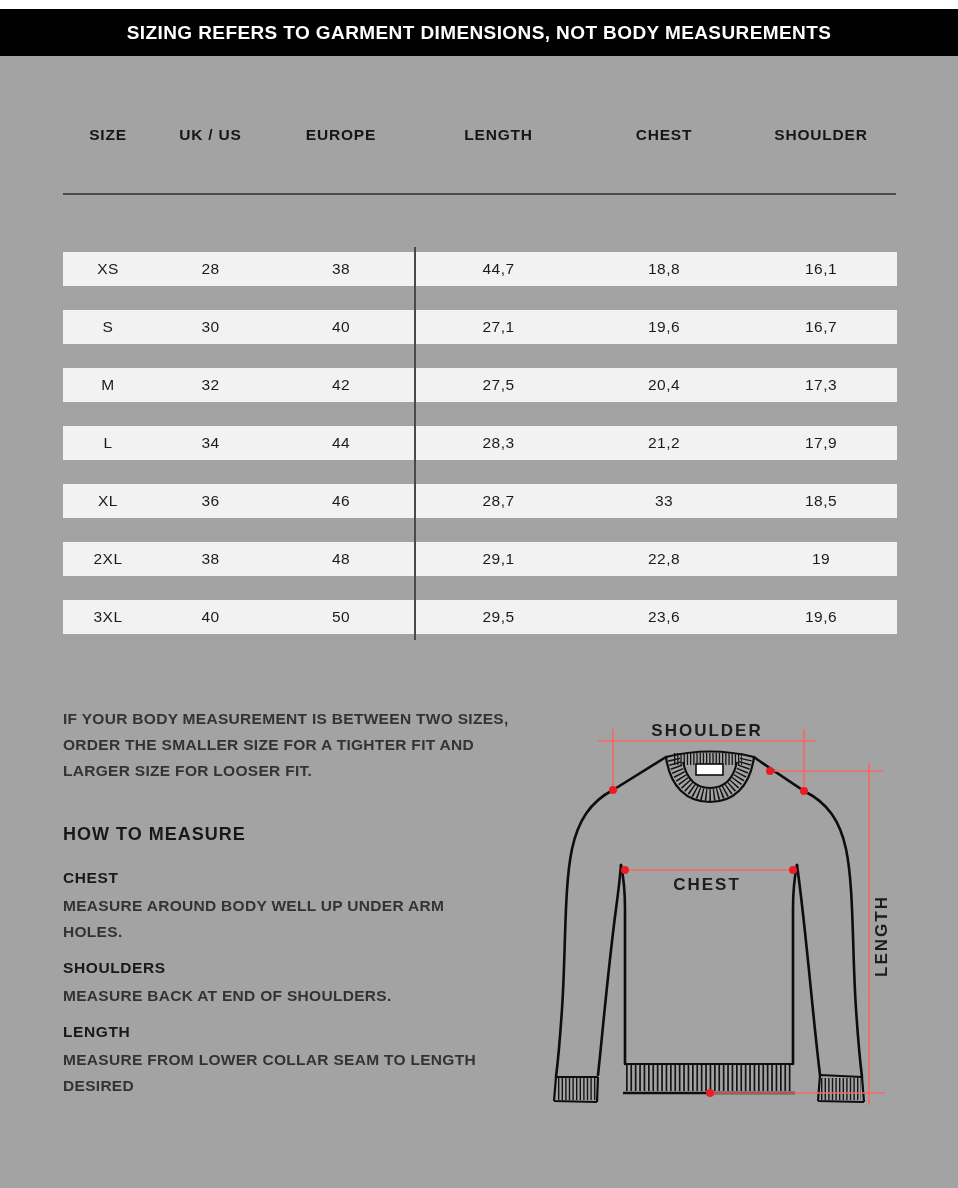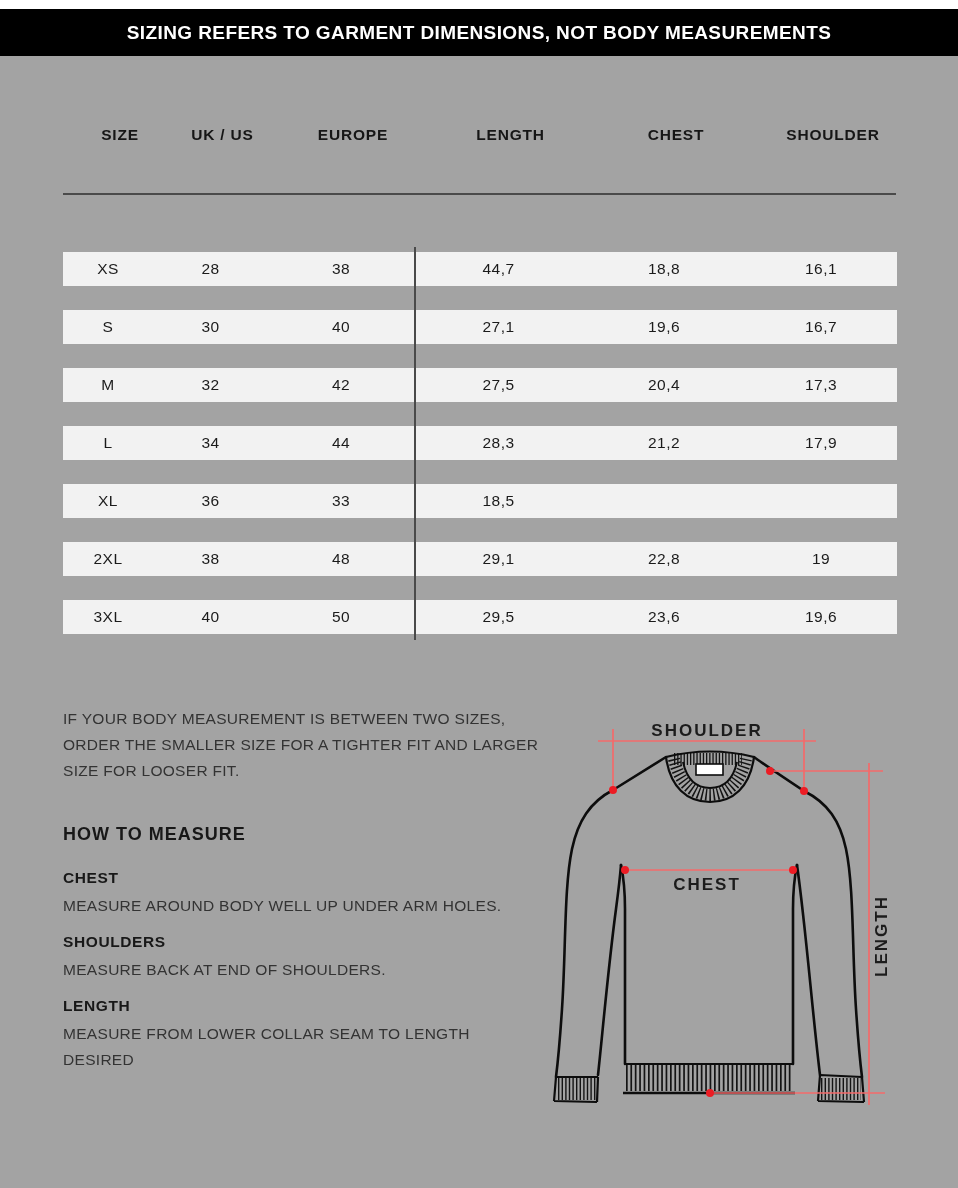--- a/index.html
+++ b/index.html
@@ -10,21 +10,21 @@
   
   .banner {
     position:absolute; top:0; left:0; width:958px; height:47px;
     background:#000; color:#fff; display:flex; align-items:center; justify-content:center;
     font-size:19px; font-weight:700; letter-spacing:0.4px;
   }
 
   
   .size-table { position:absolute; left:63px; top:0; width:834px; }
   .thead {
-    position:absolute; top:112px; left:12px; width:834px; height:28px;
+    position:absolute; top:112px; left:0; width:834px; height:28px;
     display:grid; grid-template-columns:90px 115px 146px 169px 162px 152px;text-align:center;
   }
   .thead .th {
     display:flex; align-items:center; justify-content:center;
     font-size:15.5px; font-weight:600; letter-spacing:0.8px; color:#161616;
   }
   .rule { position:absolute; top:184px; left:0; width:833px; height:2px; background:#4a4a4a; }
   .tbody { position:absolute; top:243px; left:0; width:834px; }
   .trow {
     height:34px; margin-bottom:24px; background:#f2f2f2;
@@ -34,21 +34,21 @@
     display:flex; align-items:center; justify-content:center;
     font-size:15.5px; font-weight:500; letter-spacing:0.5px; color:#1b1b1b;
   }
   .vdivider { position:absolute; left:351px; top:238px; width:2px; height:393px; background:#4a4a4a; }
 
   
   .text-col { position:absolute; left:63px; top:697px; width:490px; }
   .h2 { font-size:18px; font-weight:700; letter-spacing:1px; color:#181818; }
   .h2.choosing { margin-bottom:28px; }
   .h2.measure { margin-bottom:24px; }
-  .body-p { font-size:15.5px; font-weight:400; letter-spacing:0.3px; line-height:26px; color:#333; }
+  .body-p { font-size:15.5px; font-weight:700; letter-spacing:0.3px; line-height:26px; color:#333; }
   .p-choosing { width:480px; margin-bottom:40px; }
   .m-section { margin-bottom:14px; }
   .h3 { font-size:15.5px; font-weight:700; letter-spacing:0.6px; color:#181818; margin-bottom:6px; }
   .p-measure { width:440px; }
 
   
   .diagram { position:absolute; left:540px; top:700px; width:418px; height:410px; }
   svg text {
     font-family:"Liberation Sans", sans-serif; font-size:17px; font-weight:600;
     letter-spacing:2px; fill:#1c1c1c;
@@ -102,20 +102,22 @@
         <div class="tcell">L</div>
         <div class="tcell">34</div>
         <div class="tcell">44</div>
         <div class="tcell">28,3</div>
         <div class="tcell">21,2</div>
         <div class="tcell">17,9</div>
       </div>
       <div class="trow">
         <div class="tcell">XL</div>
         <div class="tcell">36</div>
+        <div class="tcell">46</div>
+        <div class="tcell">28,7</div>
         <div class="tcell">33</div>
         <div class="tcell">18,5</div>
       </div>
       <div class="trow">
         <div class="tcell">2XL</div>
         <div class="tcell">38</div>
         <div class="tcell">48</div>
         <div class="tcell">29,1</div>
         <div class="tcell">22,8</div>
         <div class="tcell">19</div>

